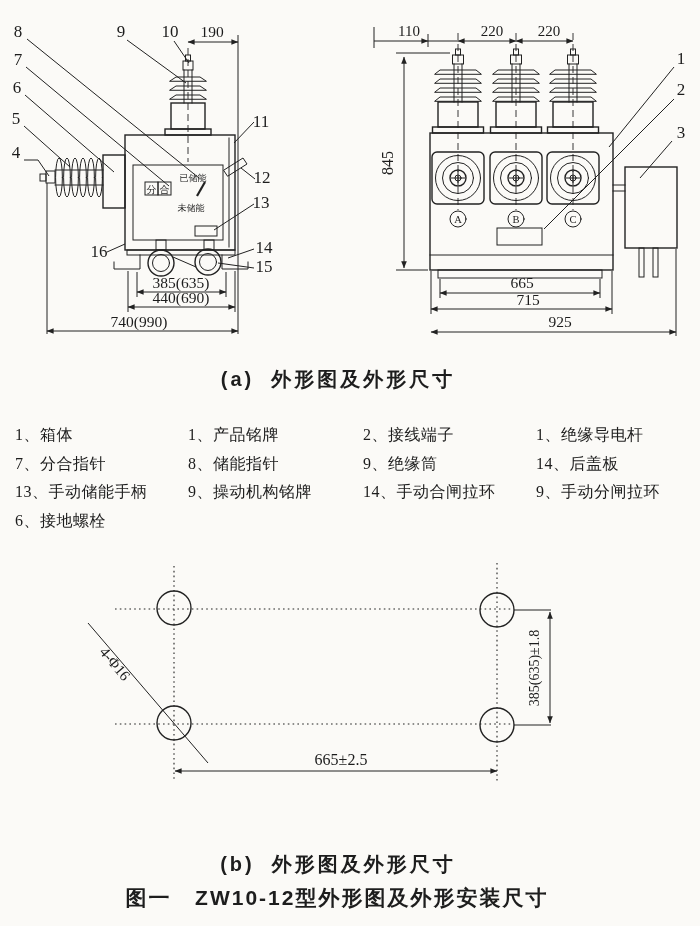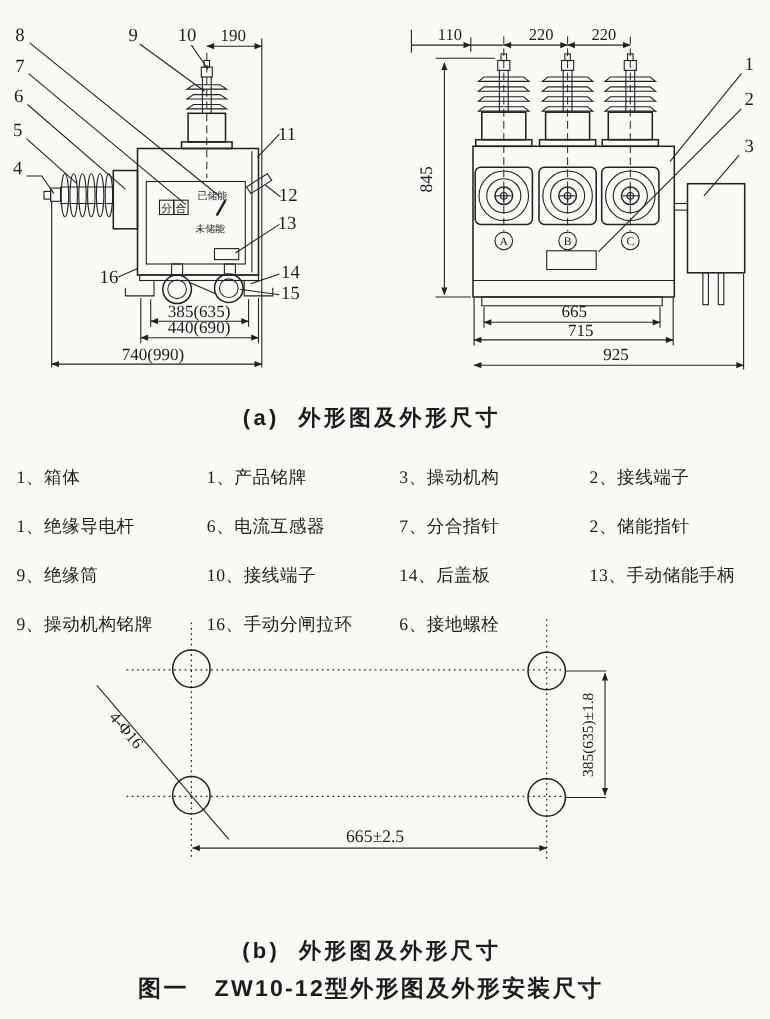--- a/index.html
+++ b/index.html
@@ -12,21 +12,21 @@
   .d{stroke:#222;stroke-width:1;fill:none;}
   .dash{stroke:#222;stroke-width:.9;fill:none;stroke-dasharray:7 4;}
   .dot{stroke:#222;stroke-width:1.1;fill:none;stroke-dasharray:1.6 3.2;}
   .num{font-family:"Liberation Serif",serif;text-anchor:middle;}
   .cn{font-family:"Liberation Sans",sans-serif;text-anchor:middle;}
   .caption{position:absolute;width:700px;text-align:center;transform:translateX(-12px);
            font-weight:700;font-size:20px;letter-spacing:3px;white-space:pre;}
   .figtitle{position:absolute;width:700px;text-align:center;transform:translateX(-13px);
            font-weight:700;font-size:21px;letter-spacing:2px;white-space:pre;top:884px;}
   .parts{position:absolute;left:15px;top:427px;width:672px;display:grid;
-         grid-template-columns:173px 175px 173px auto;row-gap:28px;
+         grid-template-columns:173px 175px 173px auto;row-gap:12px;
          font-size:16px;line-height:16.5px;font-family:"Liberation Serif","Liberation Sans",serif;}
   .parts div{white-space:nowrap;letter-spacing:.5px;}
 </style>
 </head>
 <body>
 
 <div class="sheet">
 
   <svg style="top:0" width="700" height="362" viewBox="0 0 700 362">
     <defs>
@@ -240,32 +240,30 @@
         <text class="num" x="560" y="327" font-size="15.5">925</text>
       </g>
     </g>
   </svg>
 
   <div class="caption" style="top:366px">(a)  外形图及外形尺寸</div>
 
   <div class="parts">
     <div>1、箱体</div>
     <div>1、产品铭牌</div>
-    <div>3、操动机构</div>
     <div>2、接线端子</div>
     <div>1、绝缘导电杆</div>
-    <div>6、电流互感器</div>
     <div>7、分合指针</div>
-    <div>2、储能指针</div>
+    <div>8、储能指针</div>
     <div>9、绝缘筒</div>
-    <div>10、接线端子</div>
     <div>14、后盖板</div>
     <div>13、手动储能手柄</div>
     <div>9、操动机构铭牌</div>
-    <div>16、手动分闸拉环</div>
+    <div>14、手动合闸拉环</div>
+    <div>9、手动分闸拉环</div>
     <div>6、接地螺栓</div>
   </div>
 
   <svg style="top:555px" width="700" height="245" viewBox="0 555 700 245">
     <defs>
       <marker id="arrB" viewBox="0 0 10 10" refX="9.5" refY="5" markerWidth="9" markerHeight="7" orient="auto-start-reverse">
           <path d="M0,1 L10,5 L0,9 Z" fill="#222"></path>
         </marker>
     </defs>
     <g>

